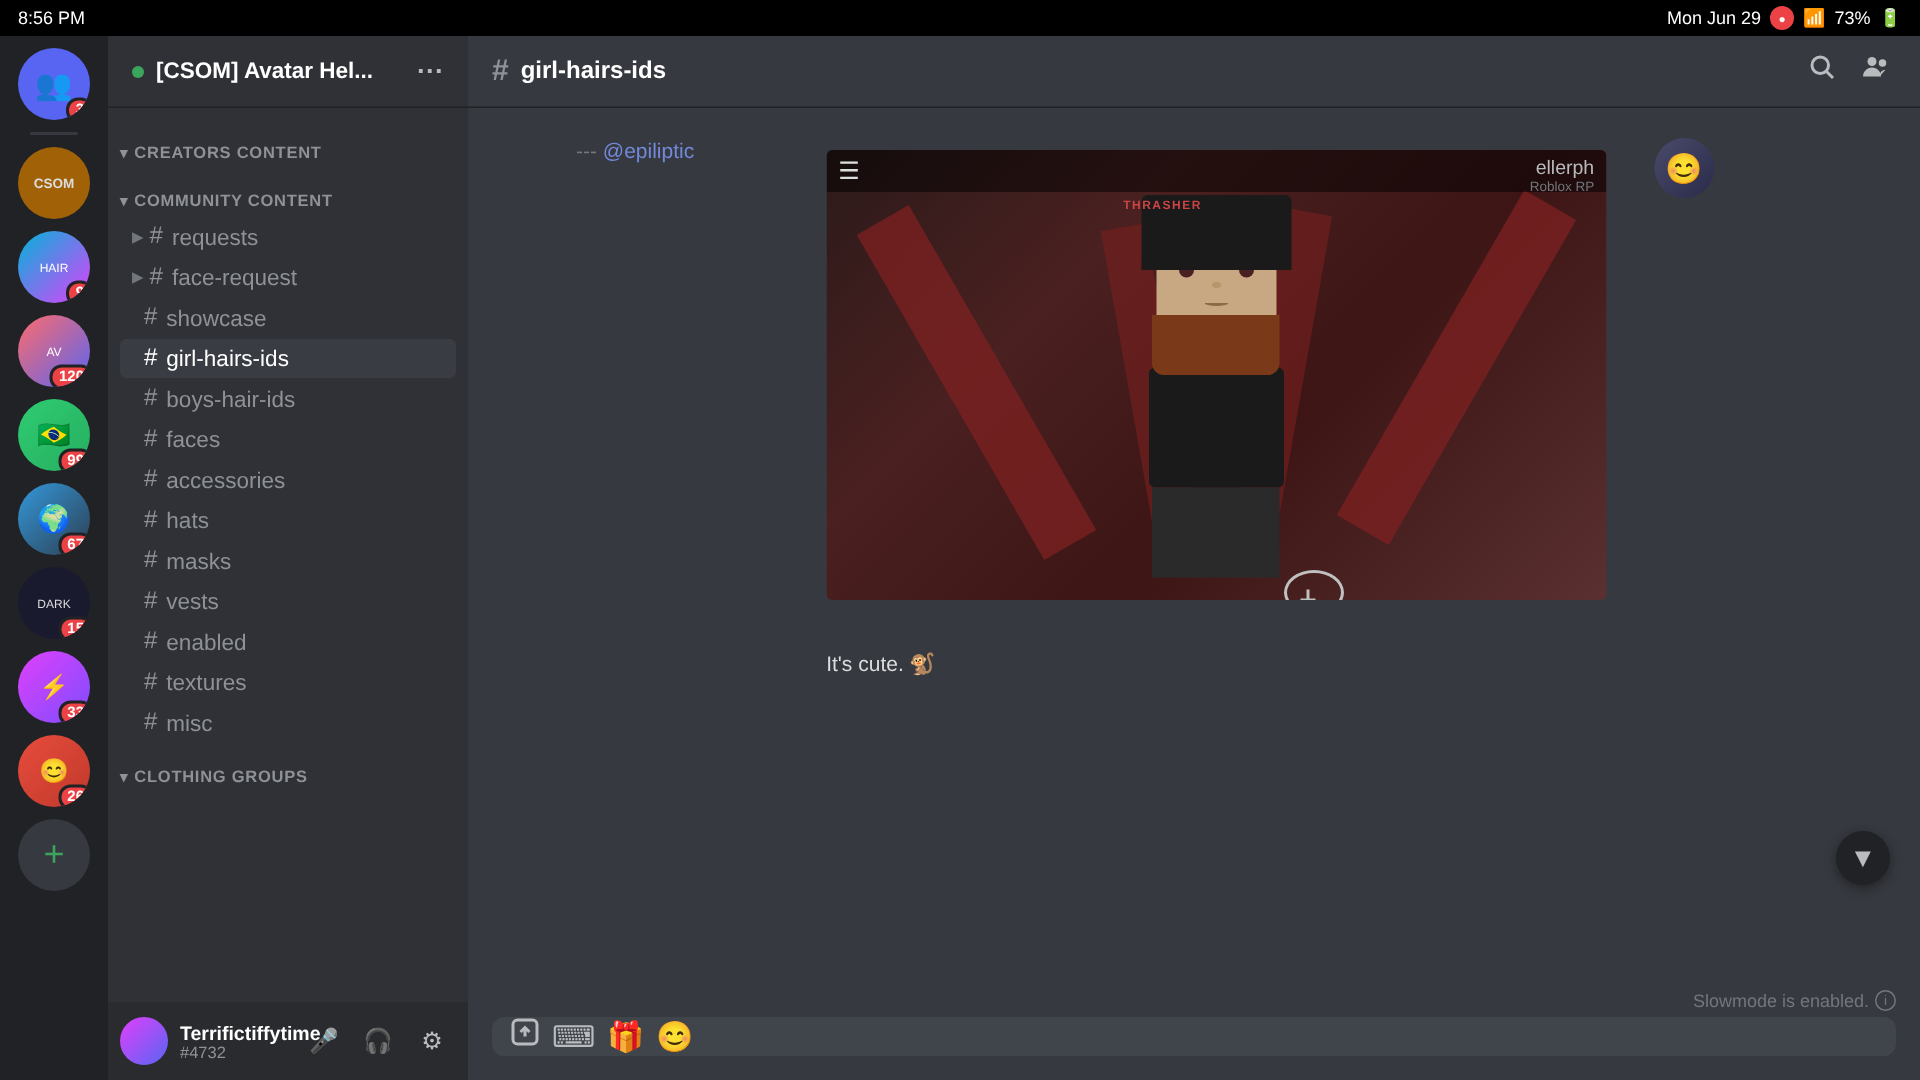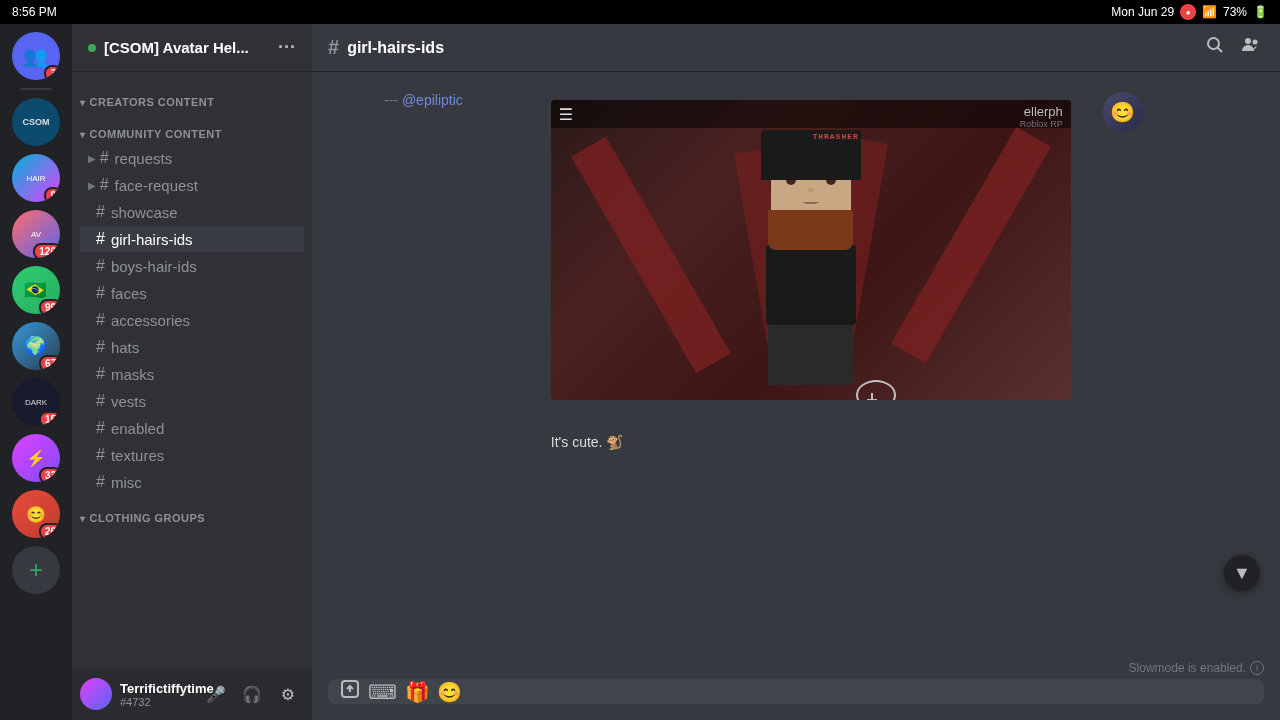--- a/index.html
+++ b/index.html
@@ -304,23 +304,23 @@
       z-index: 3;
     }
     .char-hat-text {
       position: absolute;
       top: -8px; left: 48px;
       width: 110px;
       font-size: 8px;
       font-weight: 800;
       color: #cc4444;
       letter-spacing: 1px;
-      text-align: right;
+      text-align: left;
       z-index: 4;
-      font-family: Liberation Mono, monospace;
+      font-family: Liberation Sans, sans-serif;
     }
     .char-hair {
       width: 85px; height: 40px;
       background: #7a3a1a;
       border-radius: 0 0 8px 8px;
       position: absolute;
       top: 70px; left: 67px;
       z-index: 5;
     }
     .char-body {
@@ -490,21 +490,21 @@
 <div class="main-wrapper">
 
   <div class="server-sidebar">
 
     <div class="server-icon" style="background:#5865f2;">
       <span style="color:white;font-size:20px;">👥</span>
       <span class="badge">3</span>
     </div>
     <div class="server-divider"></div>
 
-    <div class="server-icon" style="background:#0c4a6e;">
+    <div class="server-icon" style="background:#a16207;">
       <span style="color:#dcddde;font-size:9px;text-align:center;padding:2px;font-weight:700;">CSOM</span>
     </div>
 
     <div class="server-icon" style="background:linear-gradient(135deg,#00b4d8,#e040fb);">
       <span style="color:white;font-size:8px;text-align:center;">HAIR</span>
       <span class="badge">9</span>
     </div>
 
     <div class="server-icon" style="background:linear-gradient(135deg,#ff6b6b,#5865f2);">
       <span style="color:white;font-size:8px;text-align:right;">AV</span>

